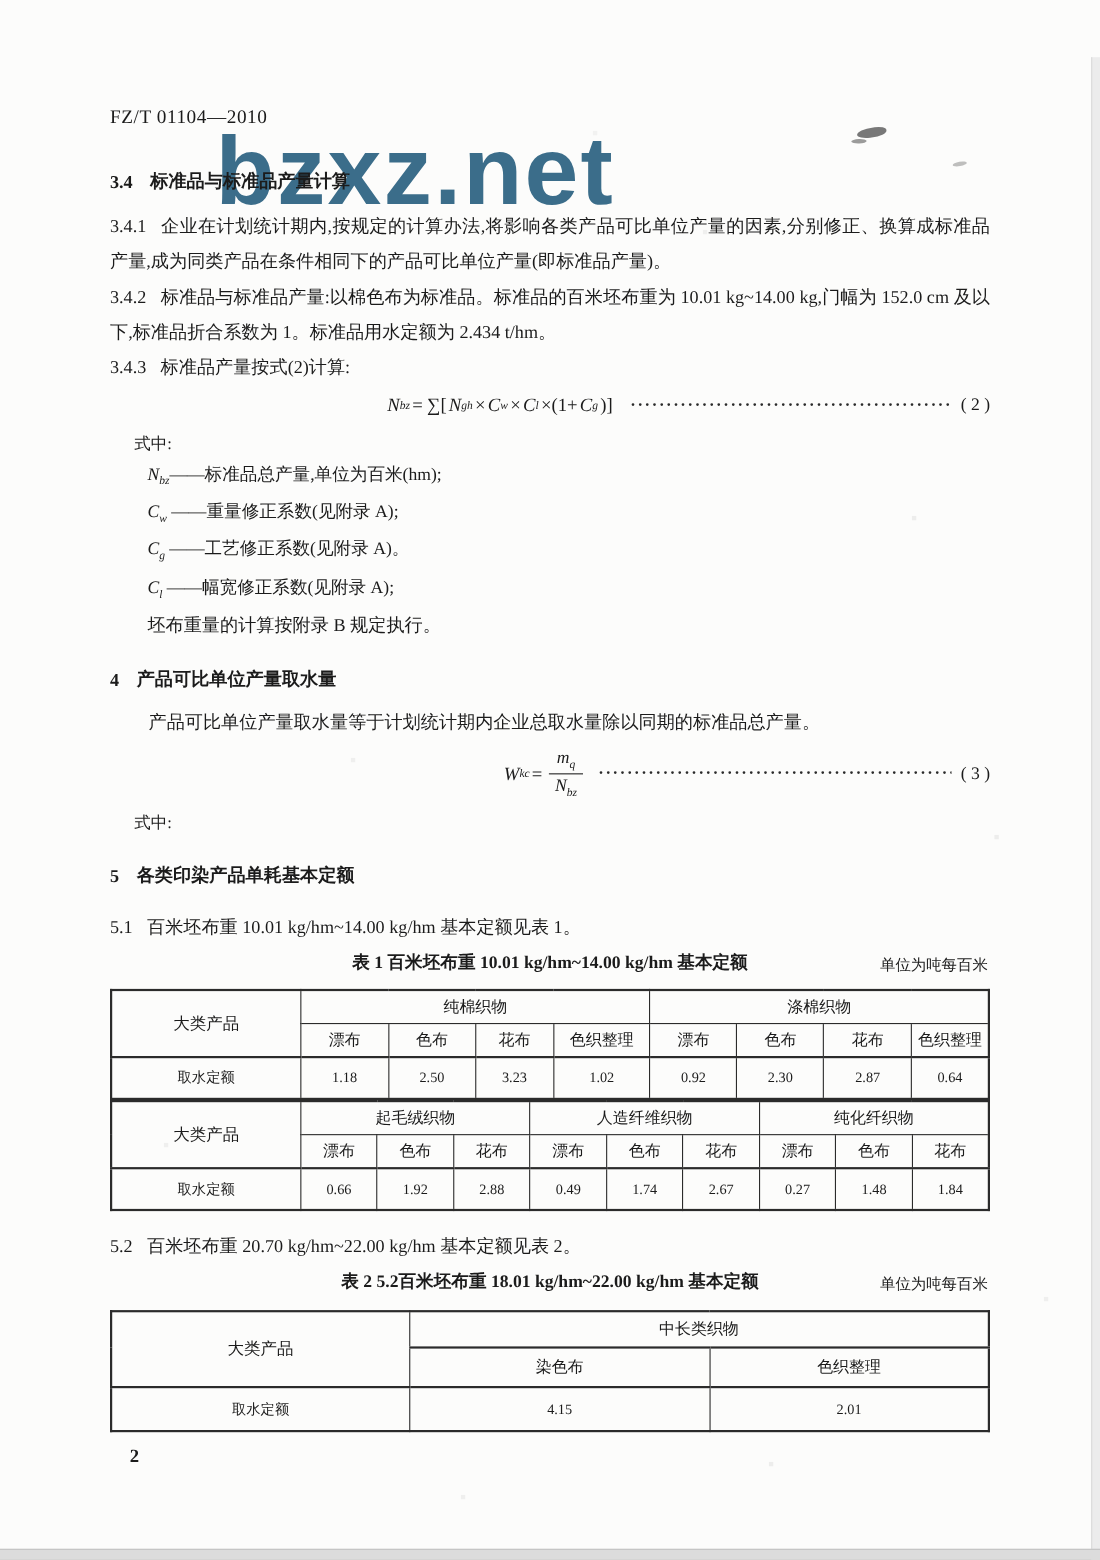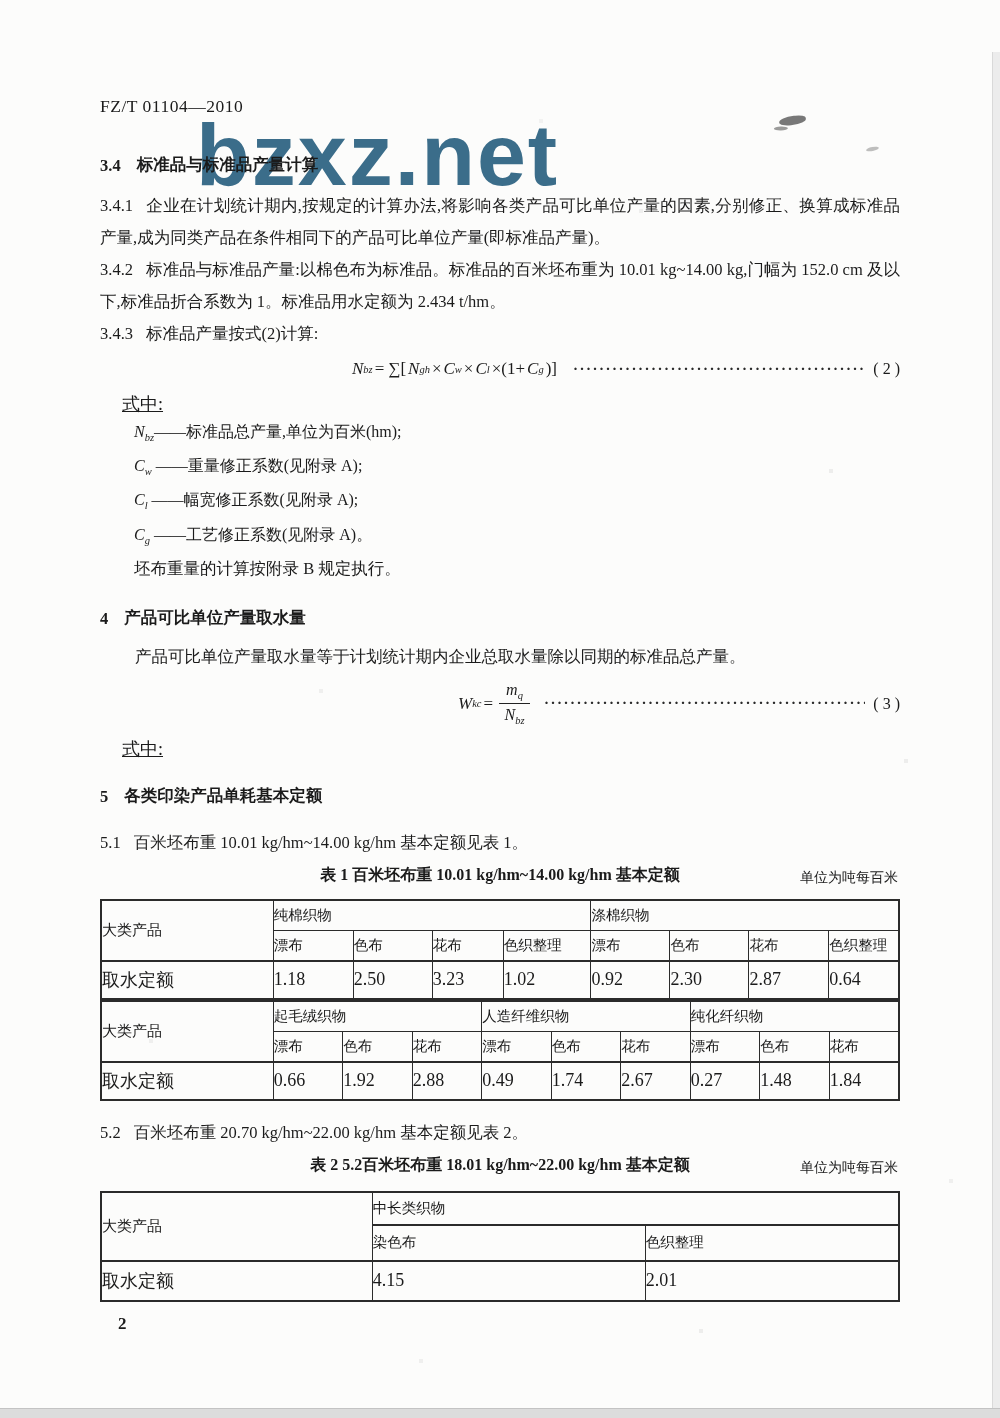--- a/index.html
+++ b/index.html
@@ -54,35 +54,35 @@
   .fsub { font-size:10.5px; font-style:italic; }
   .fop { margin:0 2px; font-style:normal; }
   .dots { flex:1 1 0; overflow:hidden; white-space:nowrap; font-weight:bold;
     letter-spacing:1.5px; font-size:15px; margin:0 8px 0 14px; color:#2a2a2a; }
   .fnum { font-size:16px; white-space:nowrap; }
   .frac { display:inline-flex; flex-direction:column; align-items:center;
     vertical-align:middle; line-height:1.25; margin-left:4px; font-size:16px; }
   .frac .fr-num { border-bottom:1.6px solid #222; padding:0 7px 1px 7px; }
   .frac .fr-den { padding-top:1px; }
 
-  .where { font-size:18px; line-height:28px; padding-left:22px; margin-top:4px;text-decoration:underline; }
+  .where { font-size:15px; line-height:28px; padding-left:22px; margin-top:4px; }
   .defline { font-size:16px; line-height:28px; padding-left:34px; }
   .note-line { font-size:16.5px; line-height:28px; padding-left:34px; }
   .indent-para { padding-left:35px; margin-top:12px; }
 
   .caption-row { position:relative; margin-top:6px; height:24px; }
   .caption { text-align:center; font-weight:bold; font-size:16px; }
   .unit { position:absolute; right:2px; top:4px; font-weight:normal; font-size:14px; }
 
   table.quota { width:800px; border-collapse:collapse; table-layout:fixed;
     border:2px solid #2b2b2b; font-size:14.5px; }
-  table.quota td { border:1px solid #2b2b2b; text-align:left; vertical-align:middle;
+  table.quota td { border:1px solid #2b2b2b; text-align:center; vertical-align:middle;
     padding:0; height:29px; }
   table.quota td.rowlabel { font-size:15px; }
-  table.quota tr.vals td { border-top-width:2px; height:36px; font-size:18px; }
+  table.quota tr.vals td { border-top-width:2px; height:36px; font-size:13px; }
   table.t1a { margin-top:10px; border-bottom-width:2px; }
   table.t1b { border-top-width:2px; }
   table.t2 { margin-top:12px; }
   table.t2 td { height:31px; }
   table.t2 tr.sub td { height:34px; border-top-width:2px; }
   table.t2 tr.vals td { height:38px; }
 
   .page-num { margin:12px 0 0 18px; font-weight:bold; font-size:17px; }
 </style>
 </head>
@@ -137,24 +137,24 @@
 
     <div class="where">式中:</div>
 
     <div class="defline">
       <span class="fvar">N</span><sub class="fsub">bz</sub><span>——标准品总产量,单位为百米(hm);</span>
     </div>
     <div class="defline">
       <span class="fvar">C</span><sub class="fsub">w</sub><span> ——重量修正系数(见附录 A);</span>
     </div>
     <div class="defline">
+      <span class="fvar">C</span><sub class="fsub">g</sub><span> ——工艺修正系数(见附录 A)。</span>
+    </div>
+    <div class="defline">
       <span class="fvar">C</span><sub class="fsub">l</sub><span> ——幅宽修正系数(见附录 A);</span>
-    </div>
-    <div class="defline">
-      <span class="fvar">C</span><sub class="fsub">g</sub><span> ——工艺修正系数(见附录 A)。</span>
     </div>
     <div class="note-line">坯布重量的计算按附录 B 规定执行。</div>
 
     <div class="sec-heading h4">
       <span class="pnum">4</span>
       <span>产品可比单位产量取水量</span>
     </div>
     <p class="para indent-para">产品可比单位产量取水量等于计划统计期内企业总取水量除以同期的标准品总产量。</p>
 
     <div class="formula-row f3">

